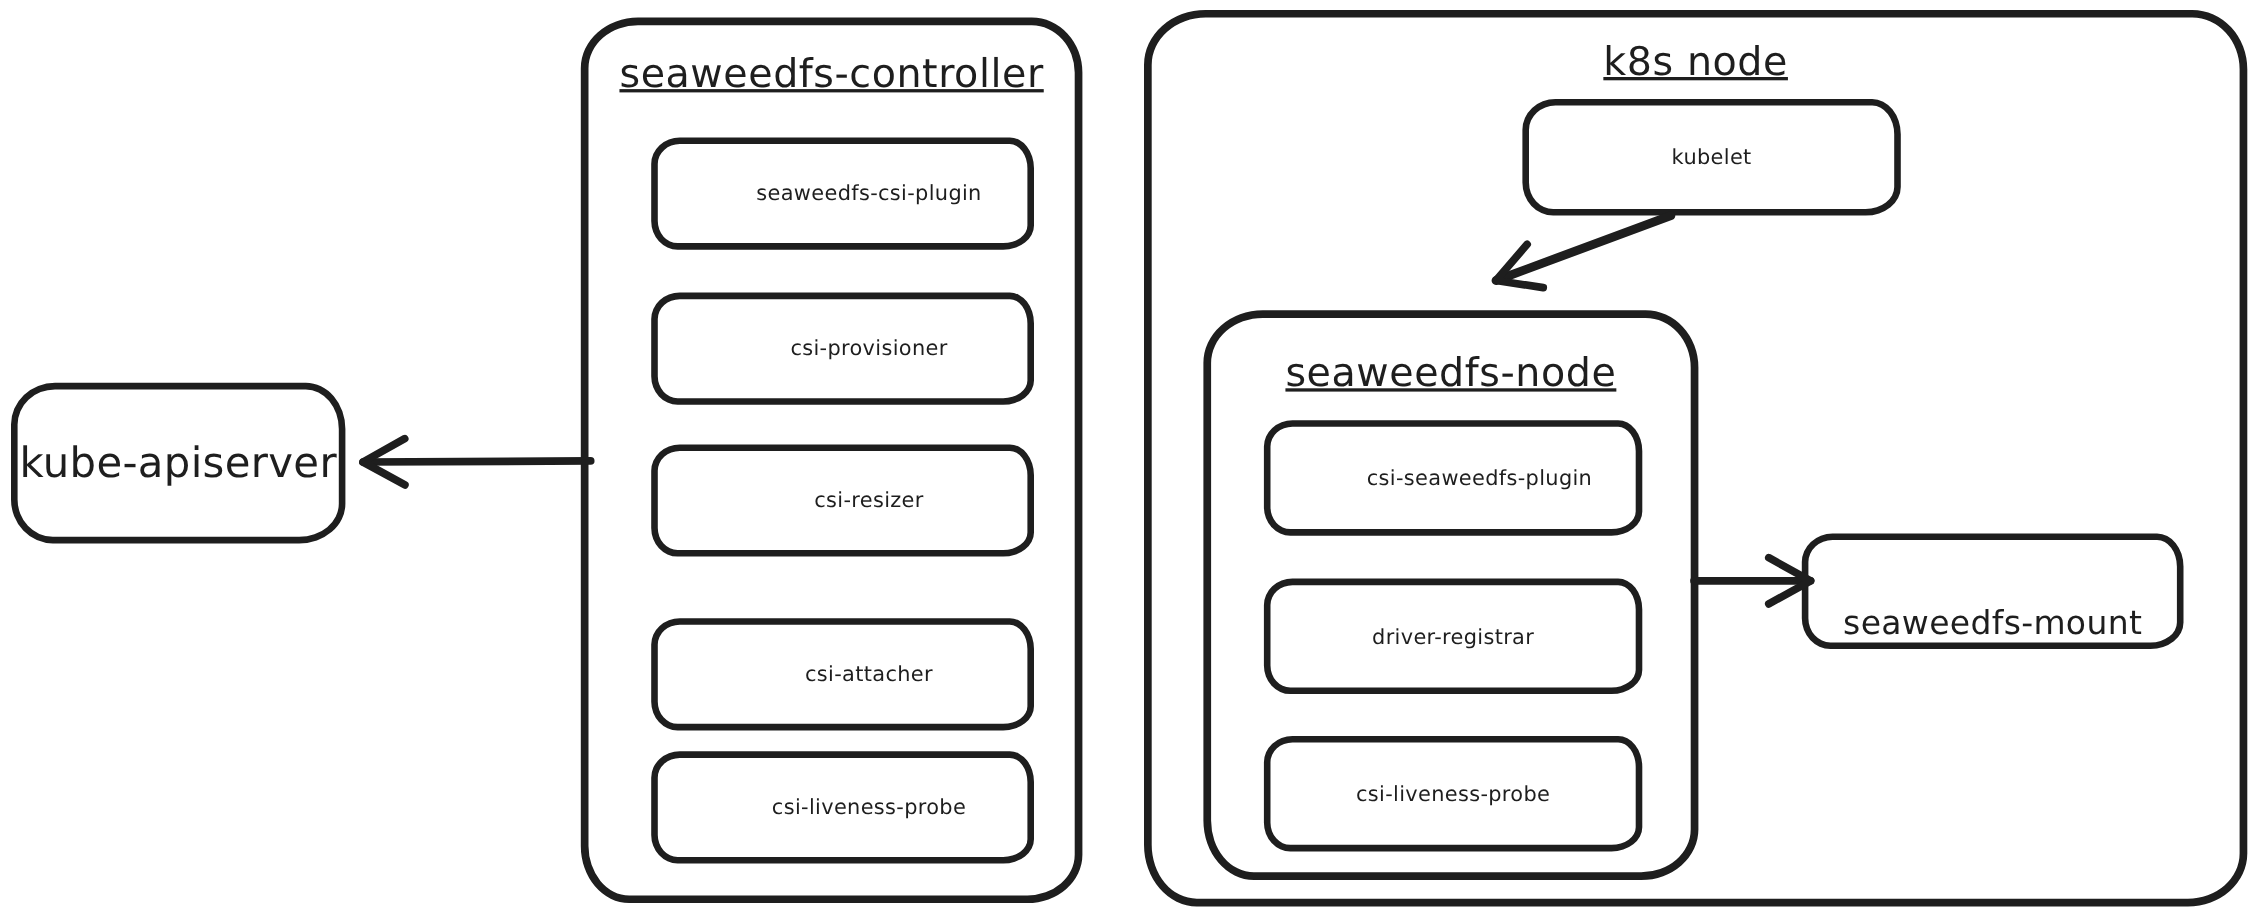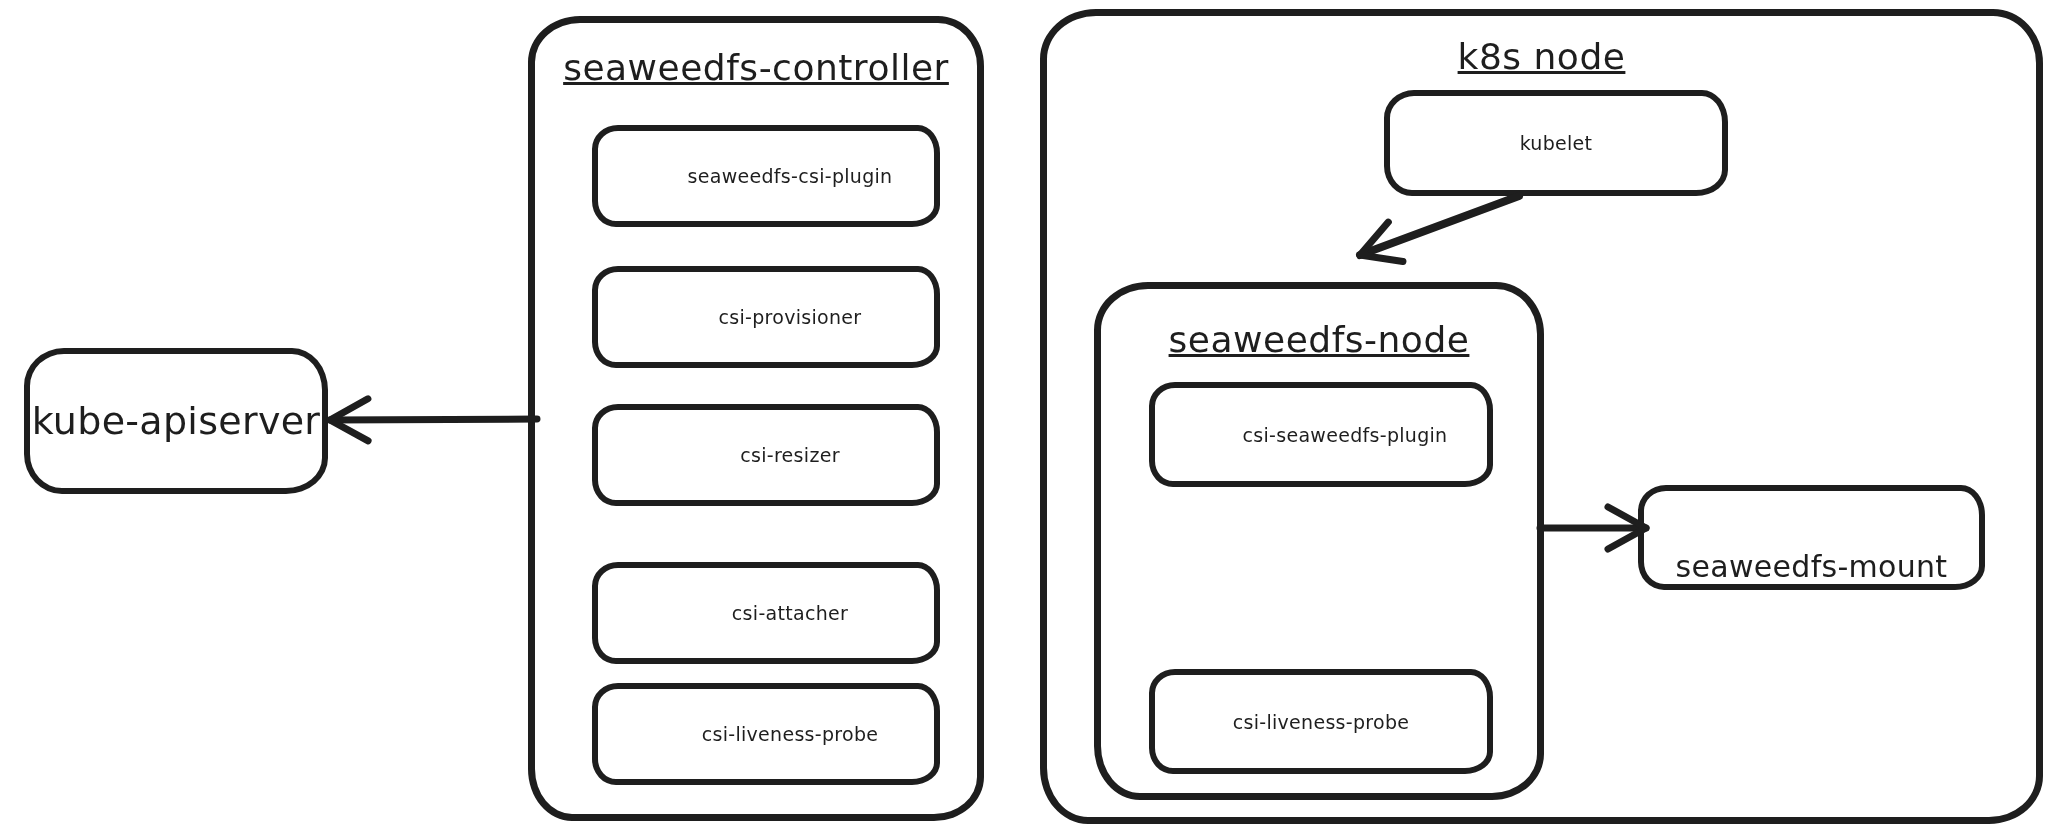--- a/index.html
+++ b/index.html
@@ -35,21 +35,21 @@
     white-space: nowrap;
     text-decoration: underline;
   }
   .box-label {
     font-size: 19px;
     letter-spacing: 0.3px;
     white-space: nowrap;
   }
   
   #kube-apiserver {
-    left: 24px; top: 348px; width: 304px; height: 146px;
+    left: 10px; top: 348px; width: 304px; height: 146px;
     border-radius: 40px 36px 42px 38px / 38px 42px 36px 40px;
   }
   #kube-apiserver .box-label { font-size: 38px; }
 
   #controller {
     left: 528px; top: 16px; width: 456px; height: 805px;
     border-radius: 52px 46px 50px 44px / 46px 50px 44px 52px;
   }
   #controller .container-title { top: 24px; }
   .controller-box {
@@ -134,20 +134,23 @@
 
     <div class="sketch node-box" id="kubelet">
       <span class="box-label">kubelet</span>
     </div>
 
     <div class="sketch" id="seaweedfs-node">
       <div class="container-title">seaweedfs-node</div>
       <div class="sketch node-box node-inner-box" id="node-box-0">
         <span class="box-label">csi-seaweedfs-plugin</span>
       </div>
+      <div class="sketch node-box node-inner-box" id="node-box-1">
+        <span class="box-label">driver-registrar</span>
+      </div>
       <div class="sketch node-box node-inner-box" id="node-box-2">
         <span class="box-label">csi-liveness-probe</span>
       </div>
     </div>
 
     <div class="sketch node-box" id="seaweedfs-mount">
       <span class="box-label">seaweedfs-mount</span>
     </div>
   </div>
 

